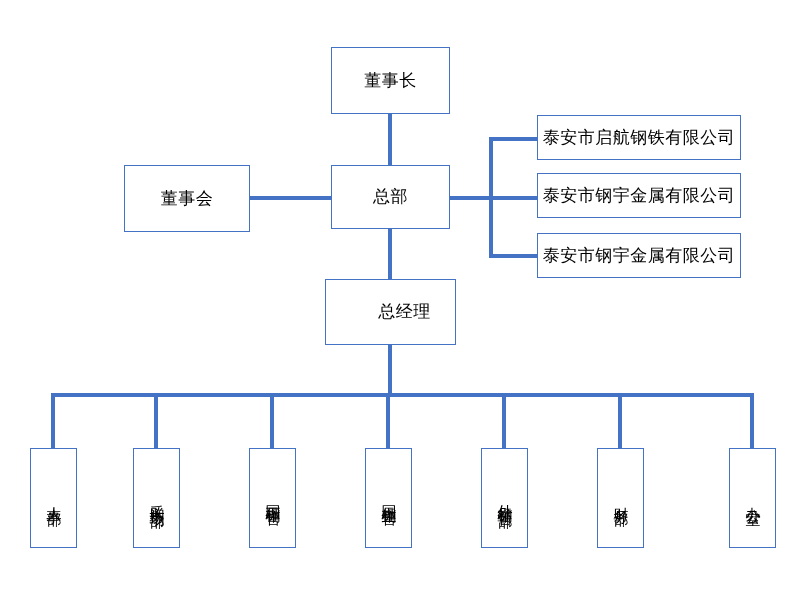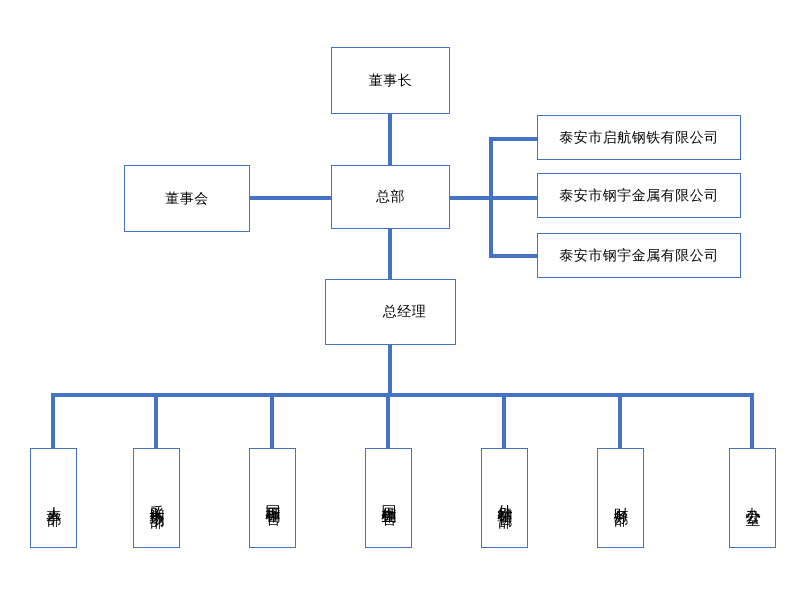--- a/index.html
+++ b/index.html
@@ -24,21 +24,21 @@
     box-sizing: border-box;
     border: 1px solid #4472C4;
     background: #ffffff;
     display: flex;
     align-items: center;
     justify-content: center;
     color: #000000;
     z-index: 3;
   }
   .node .node-label {
-    font-size: 14px;
+    font-size: 17px;
     line-height: 1.25;
     letter-spacing: 0.5px;
     white-space: nowrap;
     color: #000000;
   }
 
   
   .node-vertical .node-label {
     writing-mode: vertical-rl;
     text-orientation: upright;

